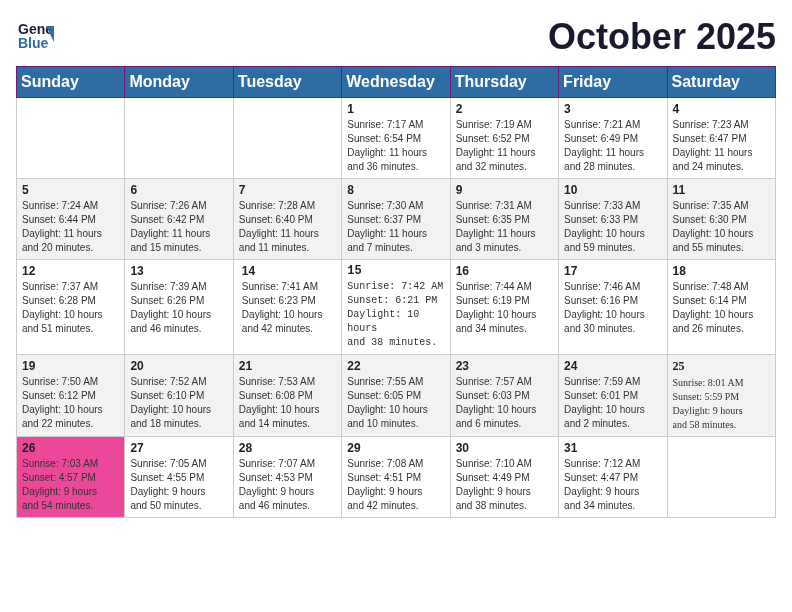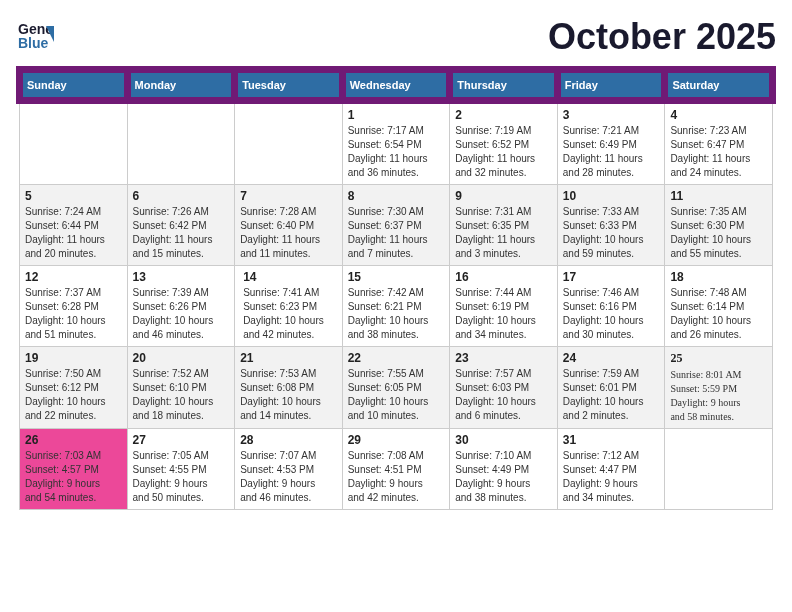--- a/index.html
+++ b/index.html
@@ -39,25 +39,25 @@
       color: #1a1a2e;
     }
     table {
       width: 100%;
       border-collapse: collapse;
       border: 1px solid #ccc;
     }
     th {
       background-color: #2e6da4;
       color: #fff;
-      font-size: 11px;
+      font-size: 16px;
       font-weight: bold;
       padding: 6px 4px;
       text-align: left;
-      border: 7px solid #701a75;
+      border: 1px solid #701a75;
     }
     td {
       vertical-align: top;
       border: 1px solid #ccc;
       padding: 4px 5px;
       font-size: 10.5px;
       color: #222;
       width: calc(100% / 7);
       min-height: 80px;
       background: #fff;
@@ -177,21 +177,21 @@
           <div class="cell-content">Sunrise: 7:37 AM<br>Sunset: 6:28 PM<br>Daylight: 10 hours<br>and 51 minutes.</div>
         </td>
         <td style="background: rgb(255, 255, 255);">
           <span class="day-number">13</span>
           <div class="cell-content">Sunrise: 7:39 AM<br>Sunset: 6:26 PM<br>Daylight: 10 hours<br>and 46 minutes.</div>
         </td>
         <td style="background: rgb(255, 255, 255); padding-left: 8px;">
           <span class="day-number">14</span>
           <div class="cell-content">Sunrise: 7:41 AM<br>Sunset: 6:23 PM<br>Daylight: 10 hours<br>and 42 minutes.</div>
         </td>
-        <td style="background: rgb(255, 255, 255);">
+        <td style="background: rgb(255, 255, 255); font-family: Liberation Mono, monospace;">
           <span class="day-number">15</span>
           <div class="cell-content">Sunrise: 7:42 AM<br>Sunset: 6:21 PM<br>Daylight: 10 hours<br>and 38 minutes.</div>
         </td>
         <td style="background: rgb(255, 255, 255);">
           <span class="day-number">16</span>
           <div class="cell-content">Sunrise: 7:44 AM<br>Sunset: 6:19 PM<br>Daylight: 10 hours<br>and 34 minutes.</div>
         </td>
         <td style="background: rgb(255, 255, 255);">
           <span class="day-number">17</span>
           <div class="cell-content">Sunrise: 7:46 AM<br>Sunset: 6:16 PM<br>Daylight: 10 hours<br>and 30 minutes.</div>

